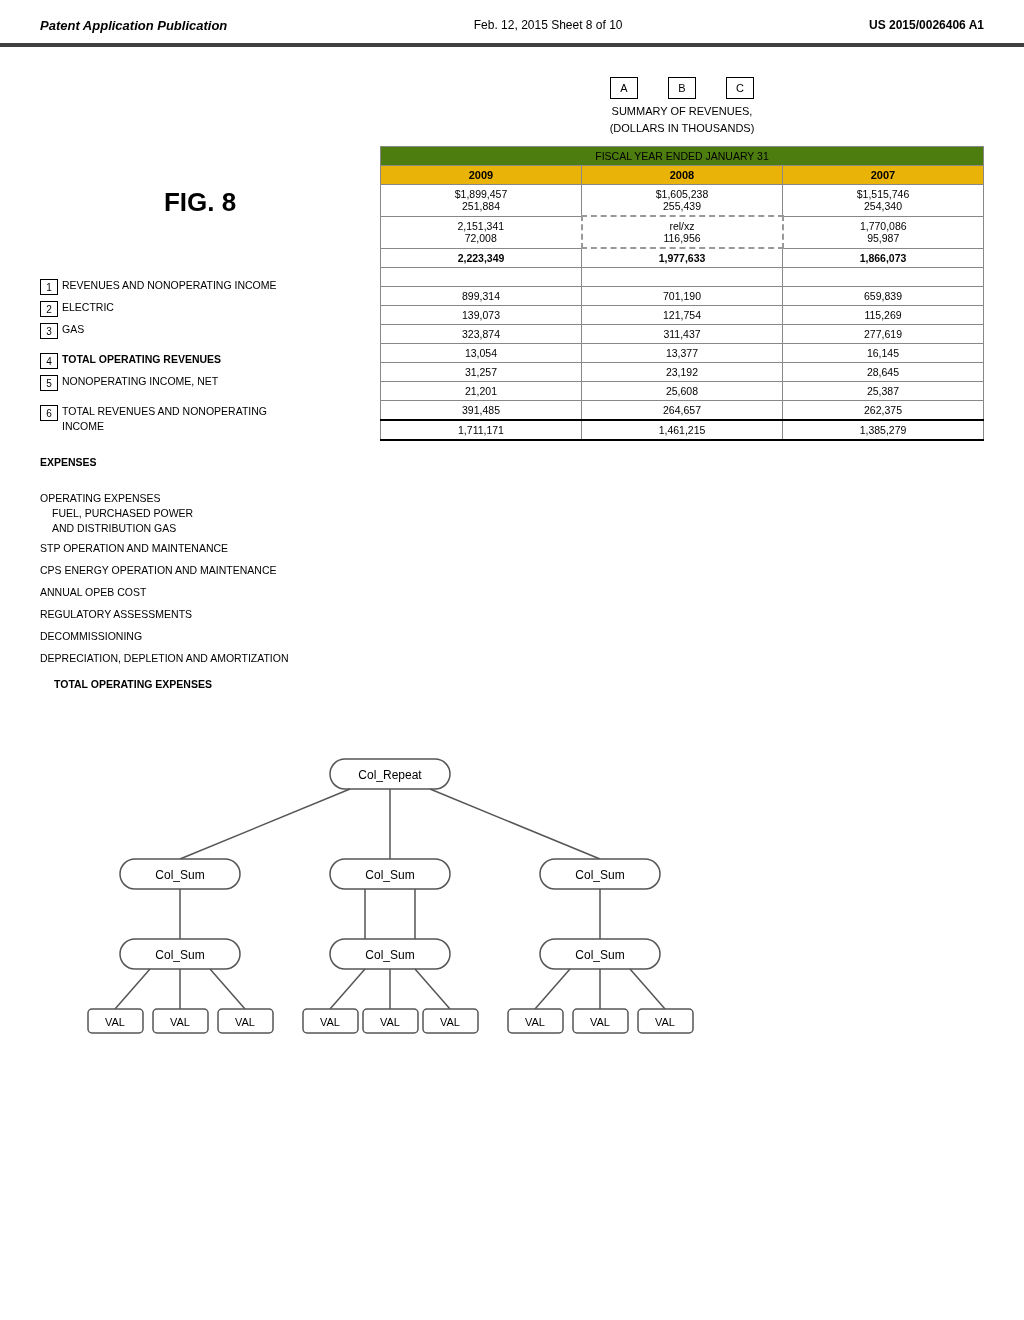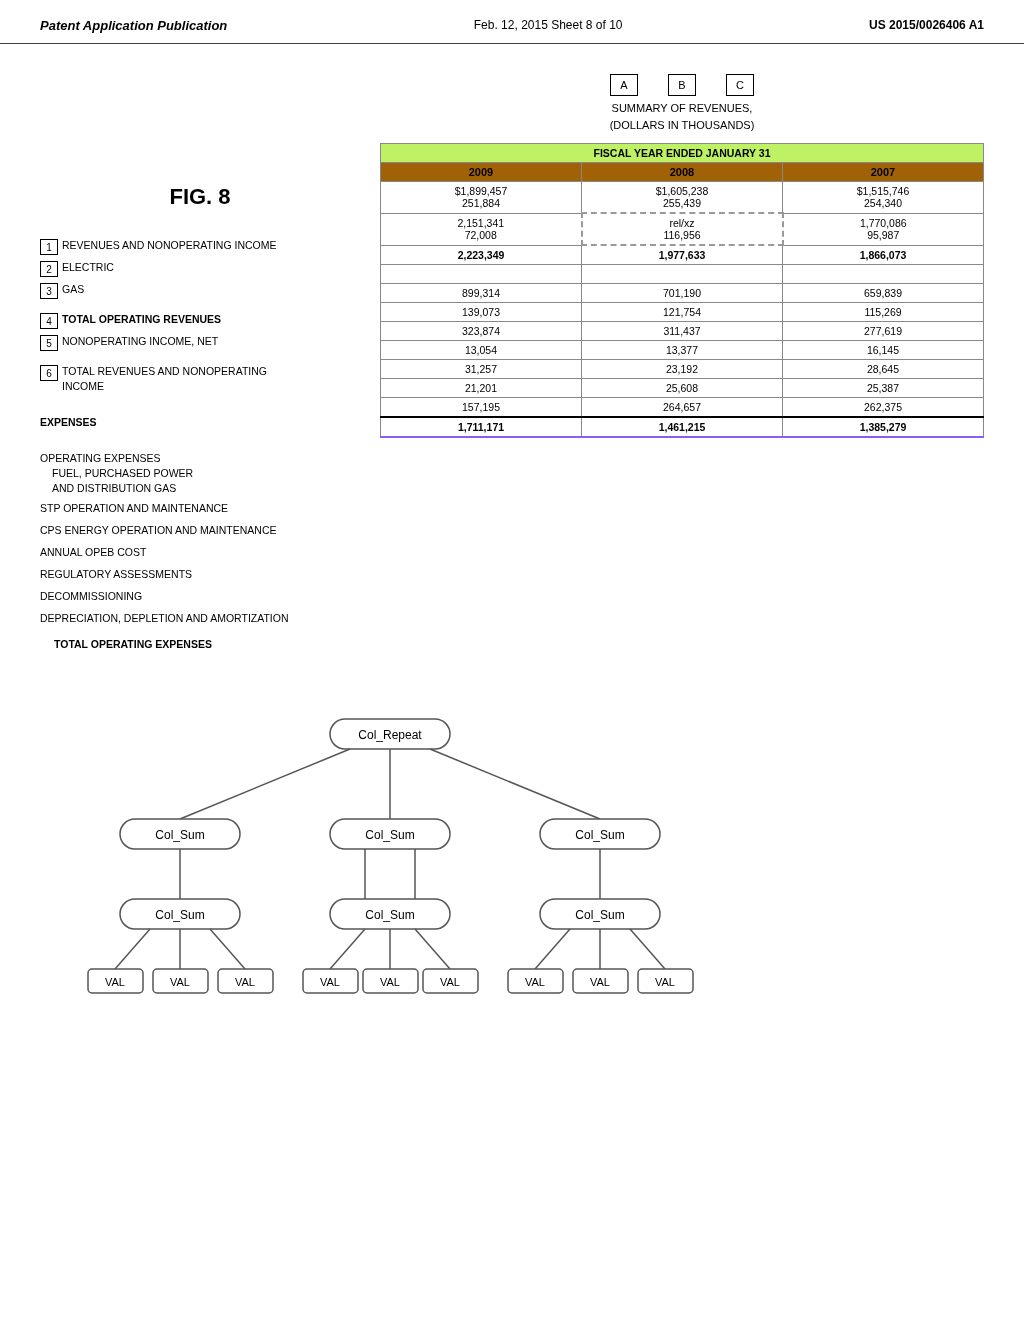--- a/index.html
+++ b/index.html
@@ -12,21 +12,21 @@
       min-height: 1320px;
       position: relative;
     }
 
     
     .page-header {
       display: flex;
       justify-content: space-between;
       align-items: flex-start;
       padding: 18px 40px 10px 40px;
-      border-bottom: 1px solid #404040;
+      border-bottom: 4px solid #404040;
     }
     .header-left {
       font-weight: bold;
       font-size: 13px;
       font-style: italic;
     }
     .header-center {
       font-size: 12px;
       text-align: center;
     }
@@ -42,24 +42,24 @@
       gap: 20px;
     }
 
     
     .left-panel {
       flex: 0 0 320px;
       padding-top: 110px;
     }
 
     .fig-label {
-      font-size: 22px;
+      font-size: 26px;
       font-weight: bold;
       text-align: center;
-      margin-bottom: 28px;
+      margin-bottom: 60px;
     }
 
     .row-entry {
       display: flex;
       align-items: flex-start;
       margin-bottom: 4px;
       min-height: 18px;
     }
 
     .row-num {
@@ -120,42 +120,42 @@
     }
 
     .data-table th, .data-table td {
       border: 1px solid #888;
       padding: 3px 8px;
       text-align: center;
       font-size: 10.5px;
     }
 
     .data-table th {
-      background: #a16207;
+      background: #eab308;
       font-weight: bold;
       font-size: 11px;
     }
 
     .fiscal-year-header {
       text-align: center;
       font-size: 11px;
-      font-weight: bold;
+      font-weight: normal;
       padding: 4px;
       border: 1px solid #888;
-      background: #bef264;
+      background: #4d7c0f;
     }
 
     .data-table td.highlight {
       border: 2px dashed #999;
     }
 
     .data-table tr.total-row td {
       border-top: 2px solid #000;
-      border-bottom: 2px solid #8b5cf6;
-      font-weight: bold;
+      border-bottom: 2px solid #000000;
+      font-weight: normal;
       margin-top: 14px;
     }
 
     .data-table tr.subtotal-row td {
       font-weight: bold;
       margin-left: 35px;
     }
 
     
     .diagram-area {
@@ -333,21 +333,21 @@
           <td>28,645</td>
         </tr>
 
         <tr>
           <td>21,201</td>
           <td>25,608</td>
           <td>25,387</td>
         </tr>
 
         <tr>
-          <td>157,195</td>
+          <td>391,485</td>
           <td>264,657</td>
           <td>262,375</td>
         </tr>
 
         <tr class="total-row">
           <td>1,711,171</td>
           <td>1,461,215</td>
           <td>1,385,279</td>
         </tr>
       </tbody>

